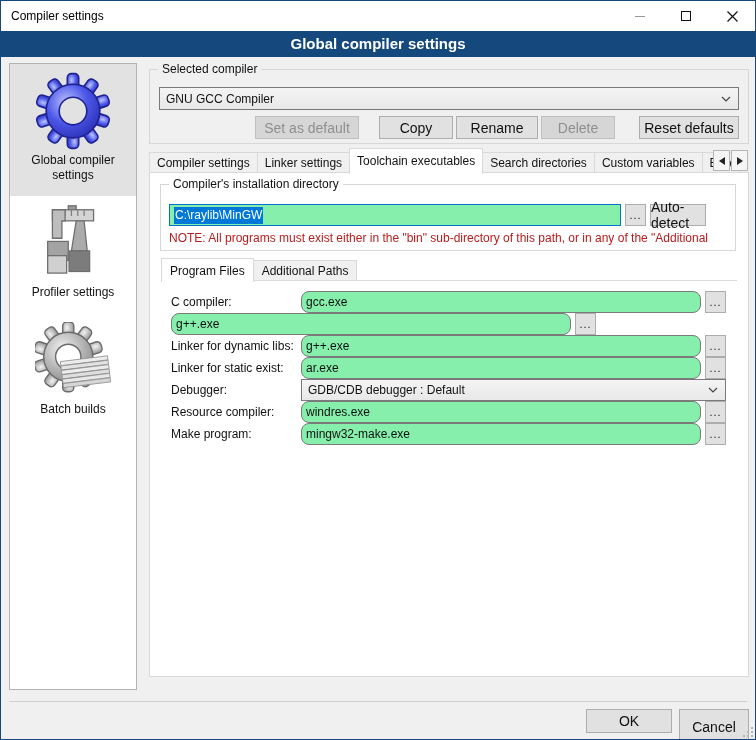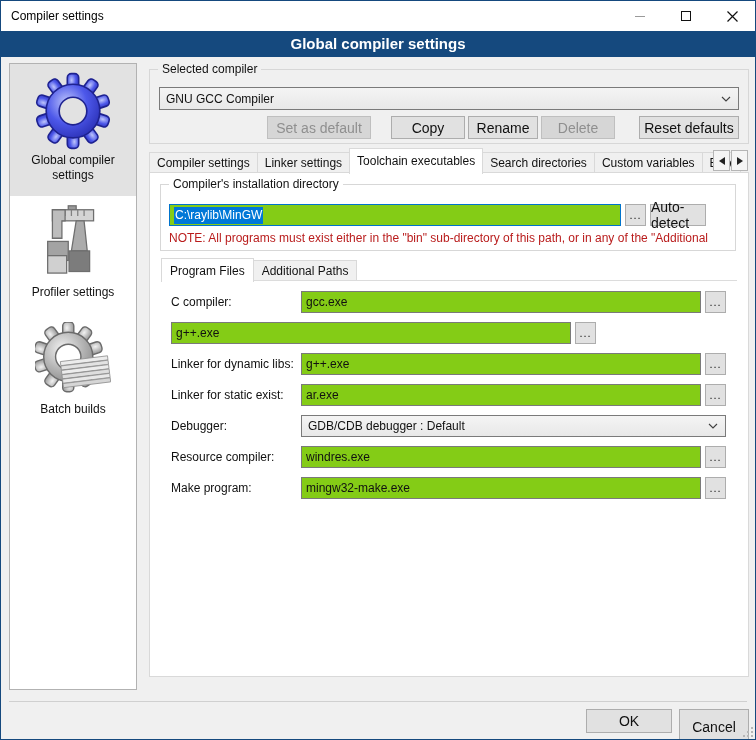--- a/index.html
+++ b/index.html
@@ -36,35 +36,35 @@
   .g-gray > .glabel { background:#f0f0f0; }
   .g-white > .glabel { background:#ffffff; }
 
   
   .btn { display:flex; align-items:center; justify-content:center; background:#e1e1e1;
          border:1px solid #adadad; font-size:14px; color:#111; cursor:default; }
   .btn.disabled { background:#d6d6d6; border-color:#bfbfbf; color:#8f8f8f; }
   .combo { display:flex; align-items:center; background:linear-gradient(#f4f4f4,#e8e8e8);
            border:1px solid #7a7a7a; padding-left:6px; font-size:12px; position:relative; }
   .combo .chev { position:absolute; right:7px; top:50%; margin-top:-3px; }
-  .textbox { background:#84cc16; border:1px solid #7a7a7a; height:22px; font-size:12px;
+  .textbox { background:#86efac; border:1px solid #7a7a7a; height:22px; font-size:12px;
              padding:0 4px; display:flex; align-items:center; width:100%;
              font-family:"Liberation Sans", sans-serif; color:#111; }
-  input.textbox { outline:none; }
+  input.textbox { outline:none;border-radius:8px; }
   .textbox.focused { border-color:#0073cc; }
   .sel { background:#0078d7; color:#fff; padding:1px 1px 2px 1px; white-space:pre; }
 
   
   .grp-compiler { left:148px; top:68px; width:600px; height:75px; }
   .grp-compiler .combo { position:absolute; left:9px; right:9px; top:17px; height:23px; }
   .cmp-buttons { position:absolute; right:9px; top:46px; height:23px; display:flex; align-items:center; }
   .cmp-buttons .btn { height:23px; }
   .b-setdef { width:104px; margin-right:20px; }
   .b-copy   { width:74px; margin-right:3px; }
-  .b-rename { width:70px; margin-right:3px; }
+  .b-rename { width:82px; margin-right:3px; }
   .b-delete { width:74px; margin-right:24px; }
   .b-reset  { width:100px; }
 
   
   .tabs-row { position:absolute; left:148px; top:146px; width:600px; height:26px;
               display:flex; align-items:flex-end; }
   .tab { height:21px; background:#f0f0f0; border:1px solid #d9d9d9; margin-right:-1px;
          display:flex; align-items:center; padding:0 7px; white-space:nowrap; font-size:12px; cursor:default; }
   .tab.selected { height:26px; background:#fff; z-index:3; margin-bottom:-1px; border-bottom:none; padding-bottom:1px; }
   .tab.clipped { width:39px; overflow:hidden; padding-right:0; }
@@ -83,21 +83,21 @@
   .b-autodetect { width:56px; height:22px; margin-left:4px; }
   .note { position:absolute; left:8px; top:46px; right:1px; color:#b91c1c; font-size:12px;
           white-space:nowrap; overflow:hidden; }
 
   
   .subtabs { position:absolute; left:11px; top:84px; display:flex; align-items:flex-end; height:24px; }
   .subtab { height:21px; background:#f0f0f0; border:1px solid #d9d9d9; margin-right:-1px;
             display:flex; align-items:center; padding:0 8px; font-size:12px; cursor:default; }
   .subtab.selected { height:24px; background:#fff; z-index:3; margin-bottom:-1px; border-bottom:none; }
   .subpage { position:absolute; left:11px; top:107px; width:576px; border-top:1px solid #dcdcdc;
-             padding:10px 10px 0 10px; display:flex; flex-direction:column; gap:9px; }
+             padding:10px 10px 0 10px; display:flex; flex-direction:column; }
   .frow { display:flex; height:22px; }
   .flabel { width:130px; line-height:22px; font-size:12px; }
   .ffield { display:flex; flex:0 0 auto; width:425px; }
   .ffield .textbox { width:400px; }
   .b-browse { width:21px; height:22px; margin-left:4px; }
   .combo.full { width:425px; height:22px; }
 
   
   .footer-sep { position:absolute; left:8px; right:8px; top:700px; border-top:1px solid #d0d0d0; }
   .b-ok { position:absolute; left:585px; top:708px; width:86px; height:24px; }

